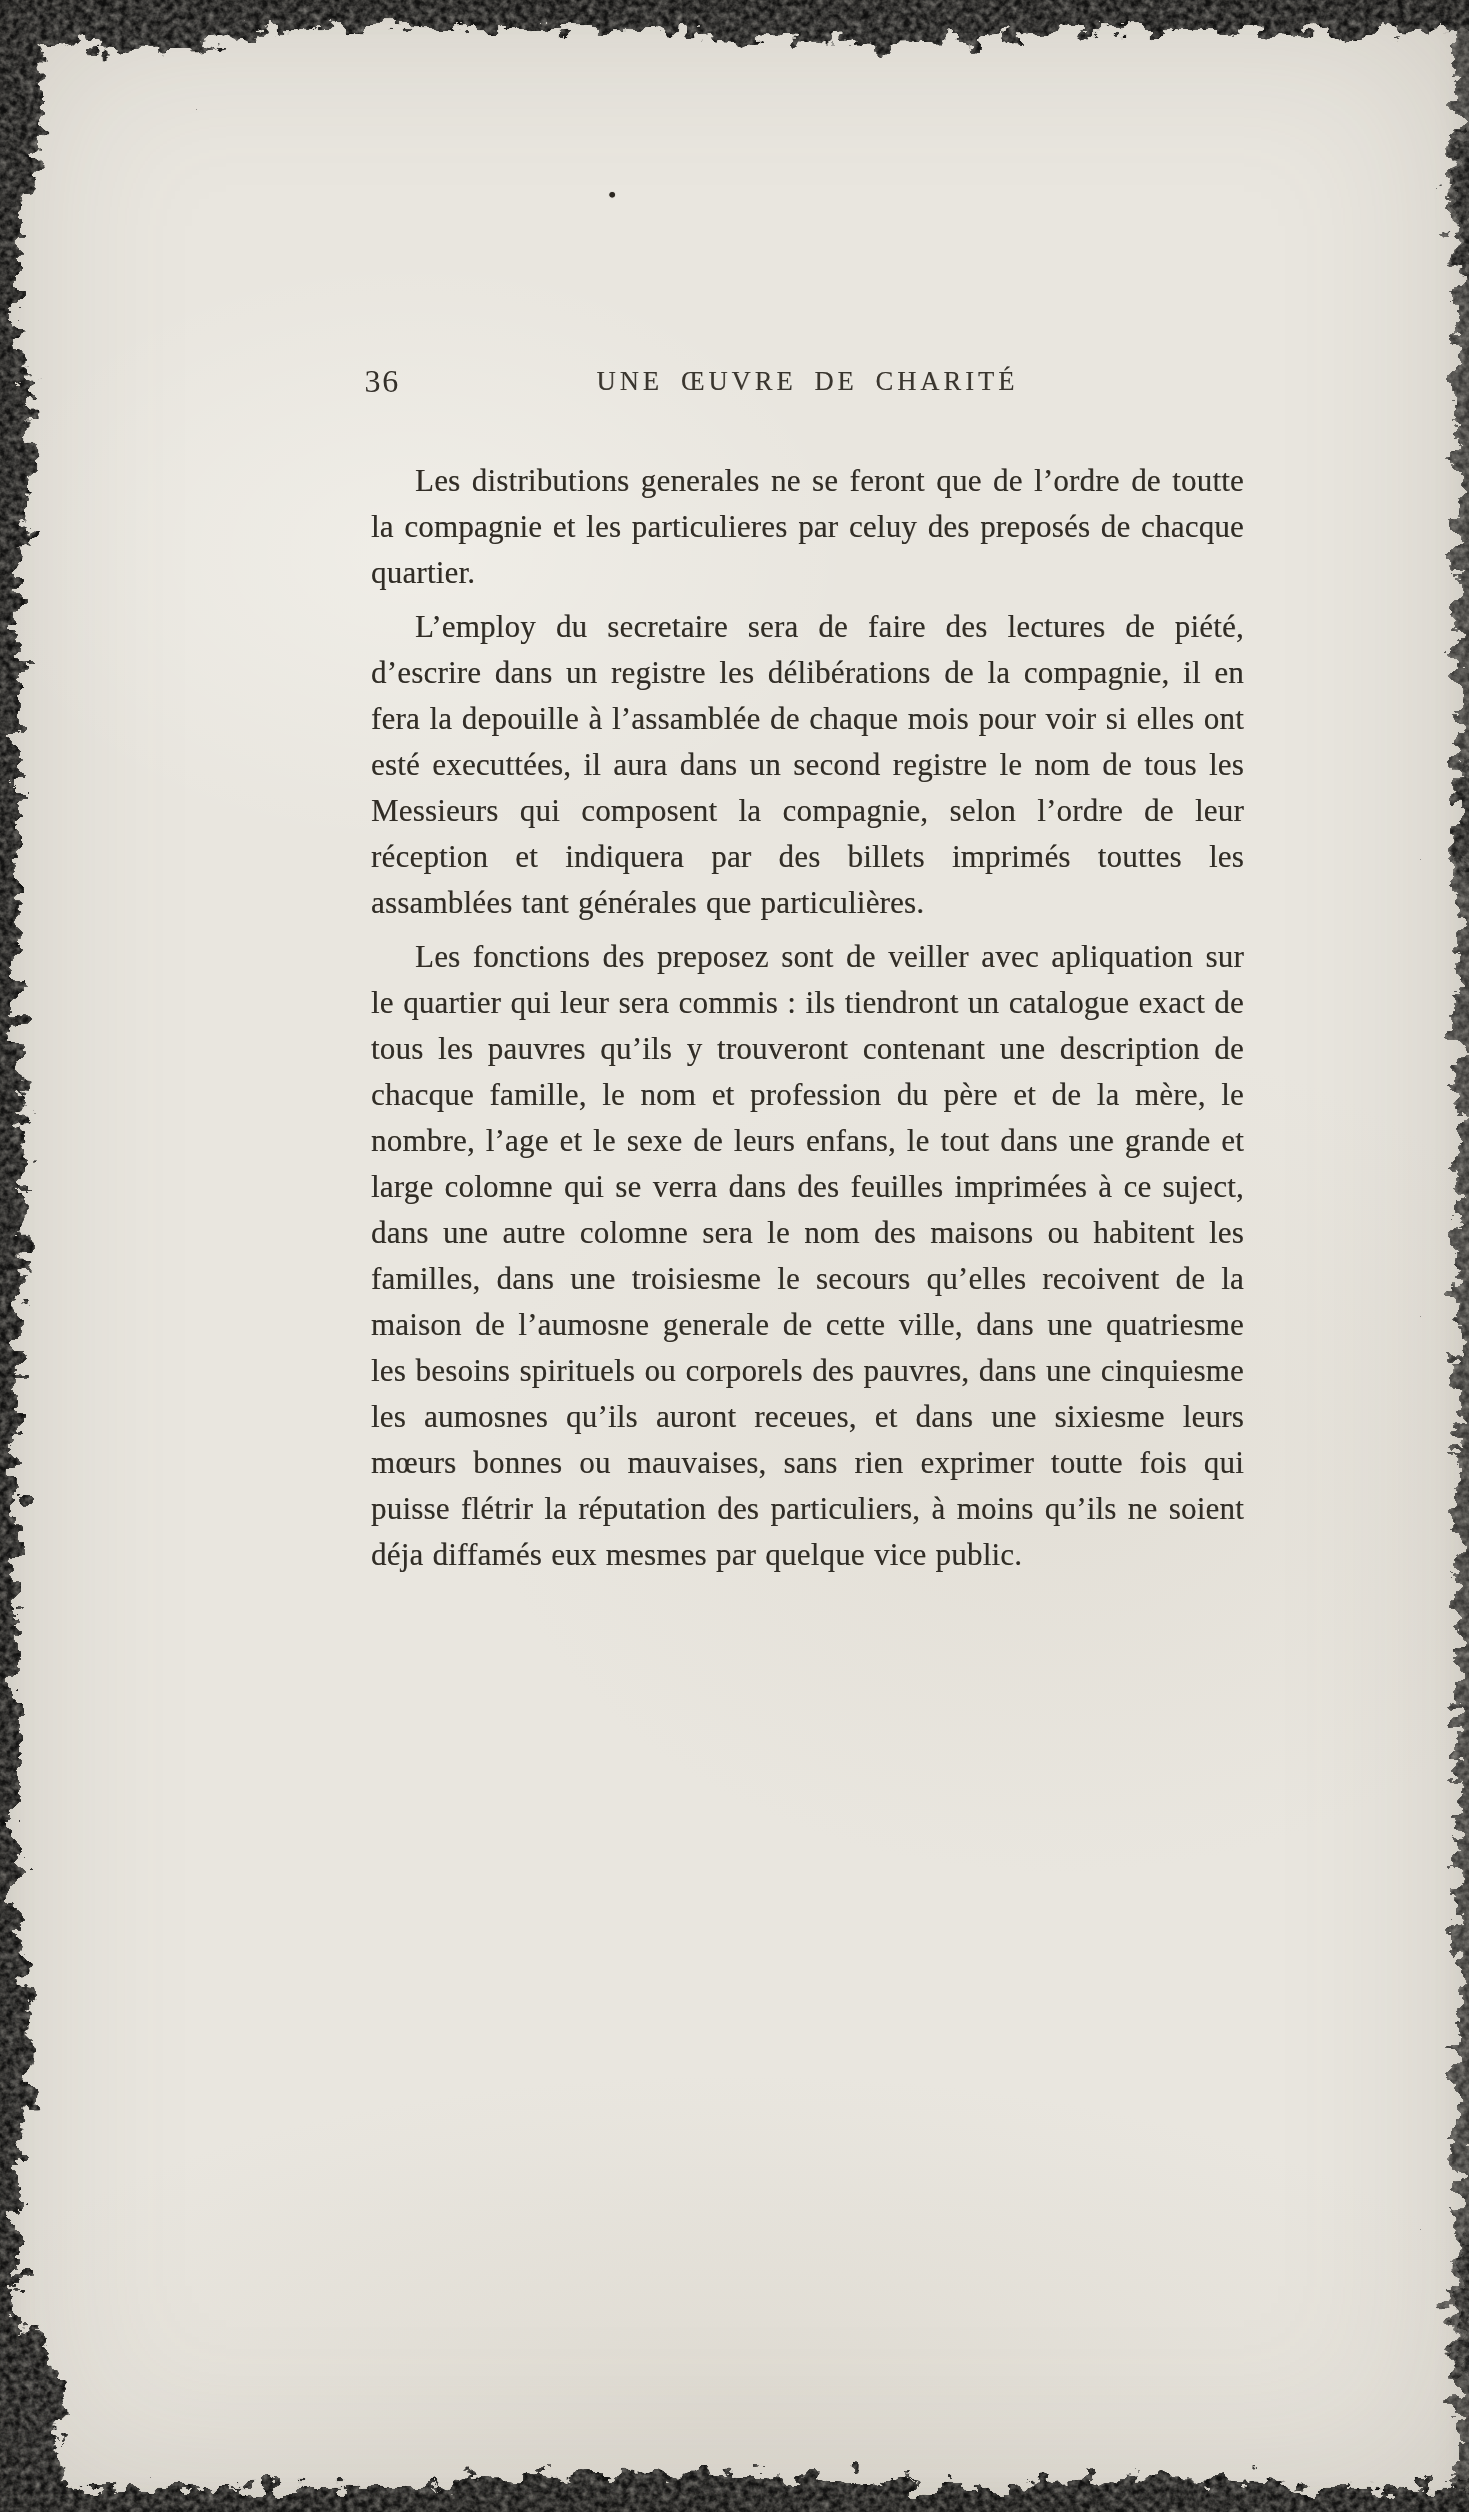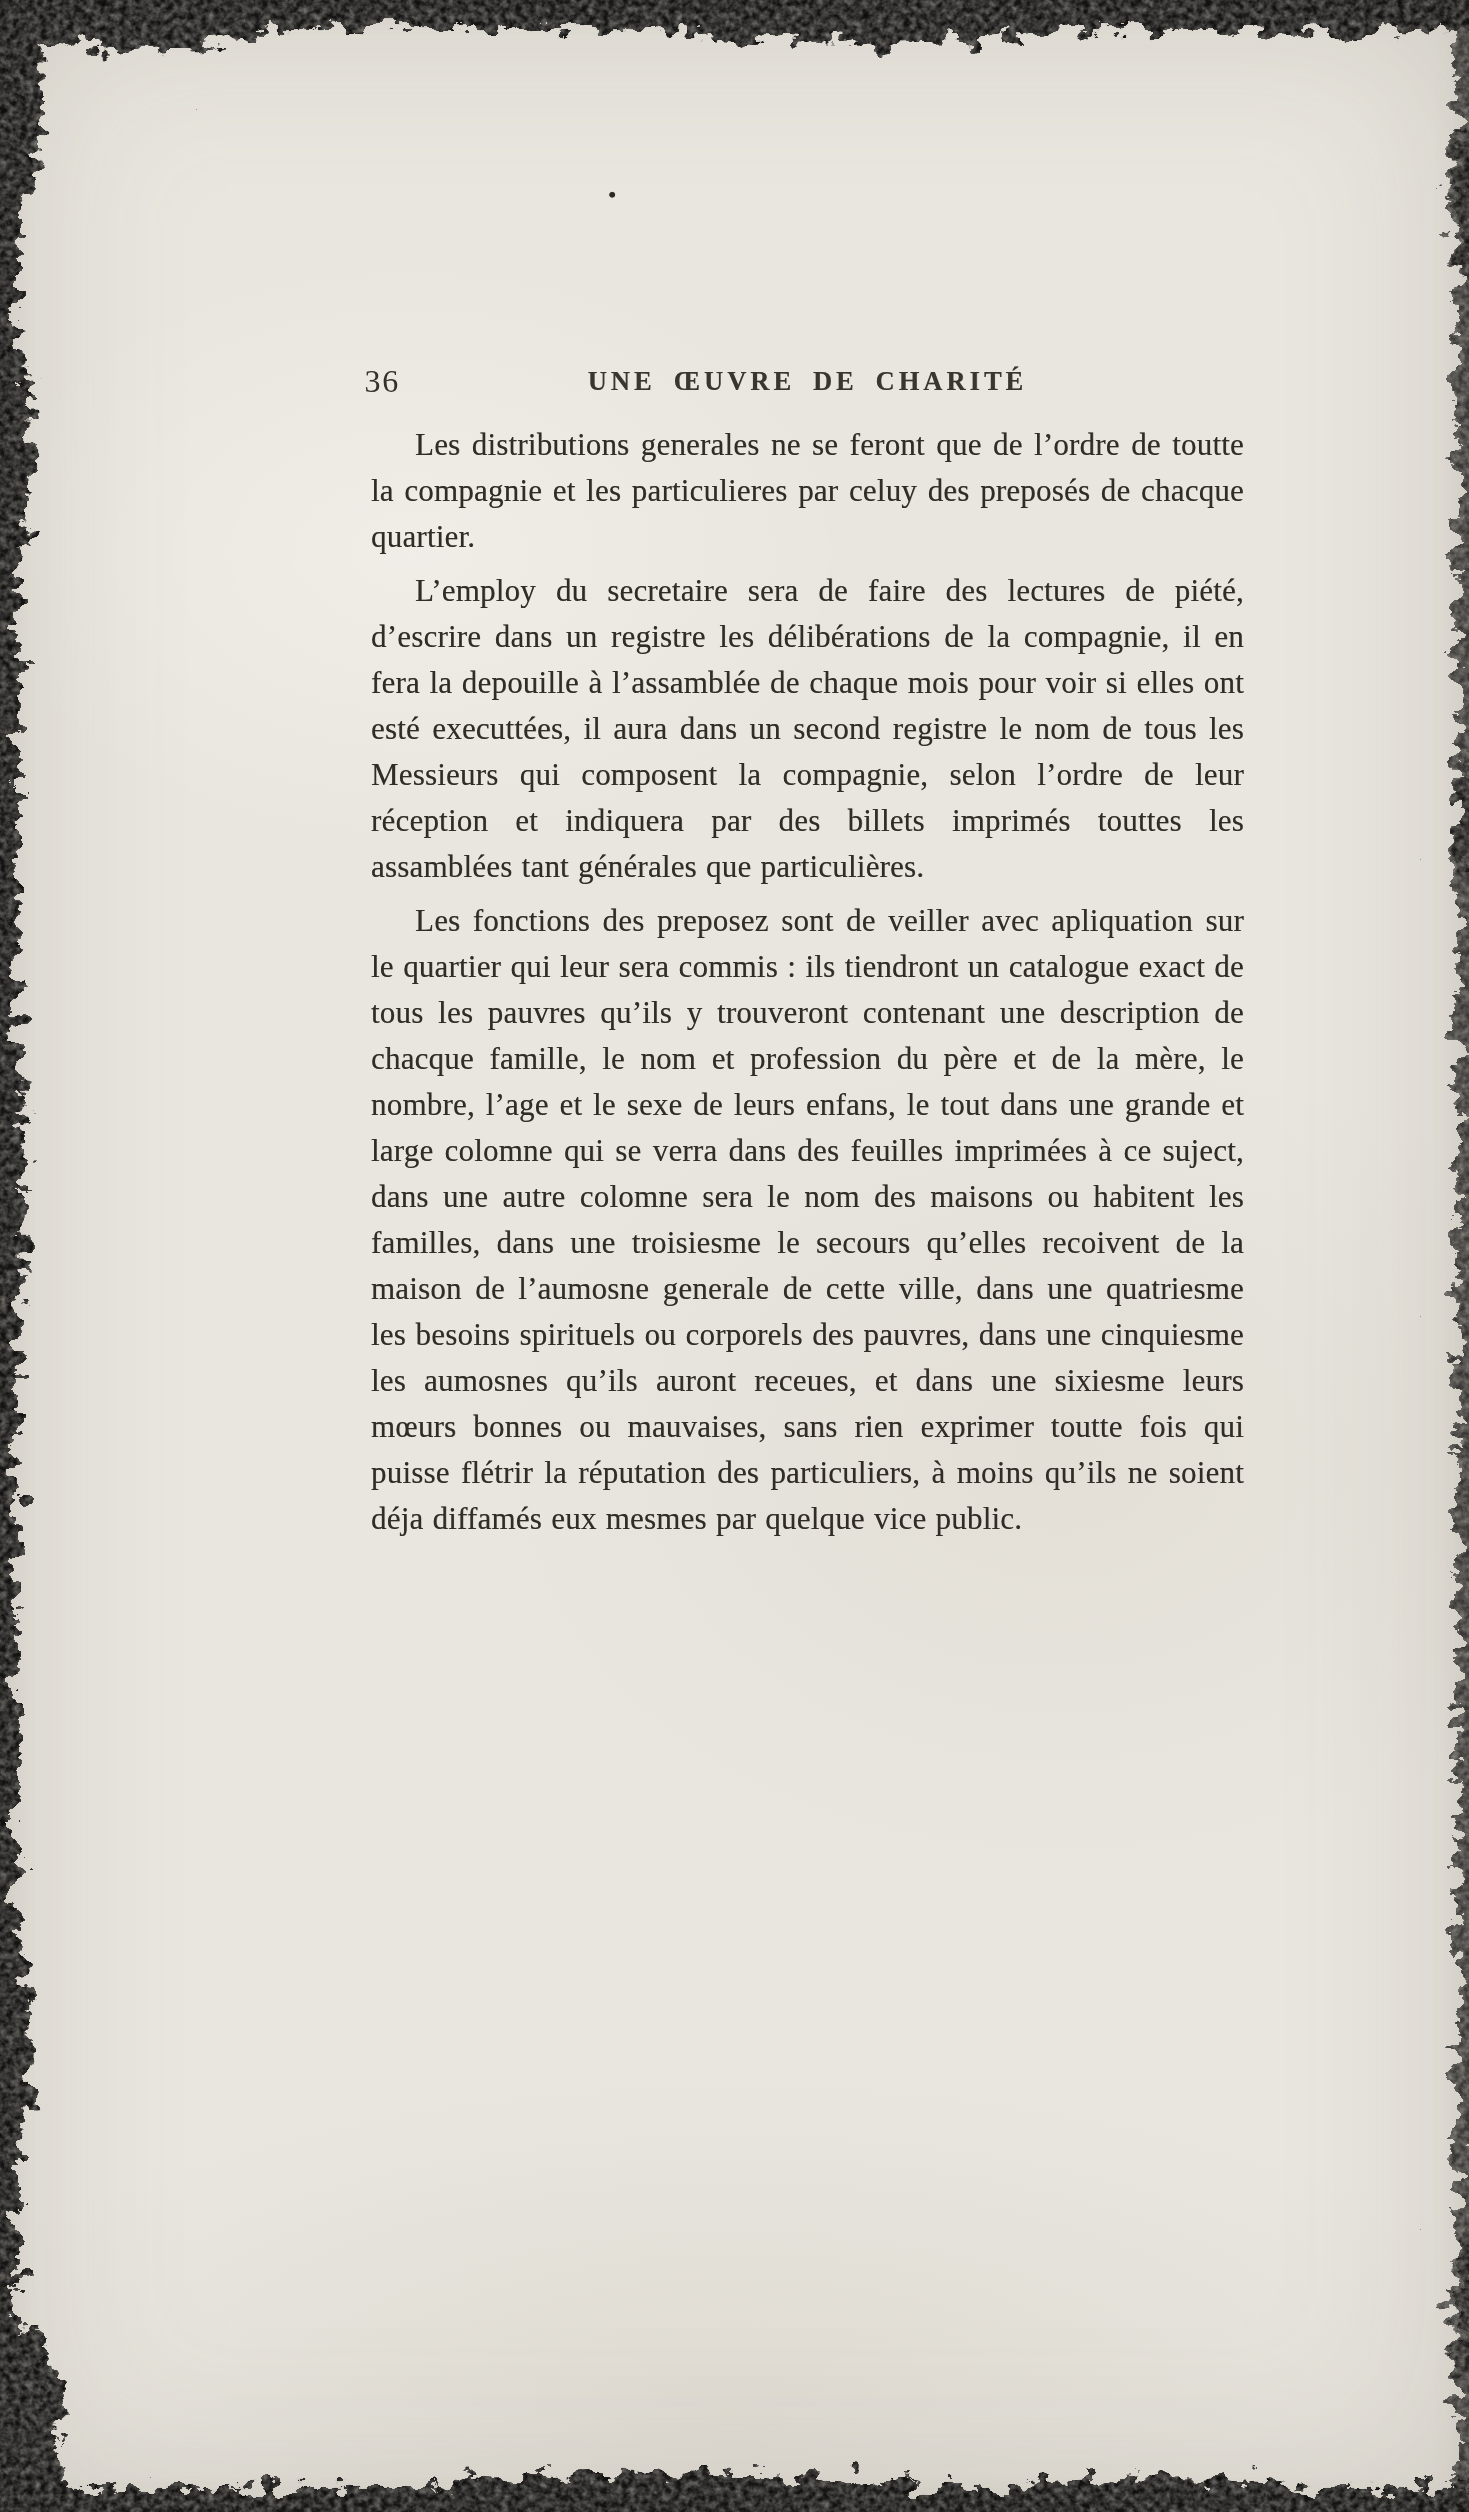--- a/index.html
+++ b/index.html
@@ -28,42 +28,41 @@
     left: 363px;
     top: 360px;
     width: 889px;
     color: #312d26;
     z-index: 1;
   }
 
   .header-row {
     position: relative;
     height: 42px;
-    margin-bottom: 20px;
+    margin-bottom: 56px;
   }
   .page-number {
     position: absolute;
     left: 1.6px;
     top: 3.2px;
     font-size: 32px;
     letter-spacing: 1.6px;
     color: #34302a;
   }
   .running-header {
     position: absolute;
     left: 0;
     right: 0;
     top: 6.4px;
     text-align: center;
     font-size: 26.5px;
     letter-spacing: 4px;
     word-spacing: 7.2px;
     color: #3a362f;
     text-shadow: 0.3px 0.3px 0.6px rgba(50,45,38,0.45);
-    font-weight: bold;
   }
 
   .page-body {
     font-size: 31px;
     line-height: 46px;
     text-align: justify;
     letter-spacing: 0.2px;
     word-spacing: 1.2px;
     text-shadow: 0.3px 0.3px 0.6px rgba(45,40,33,0.50);
   }

